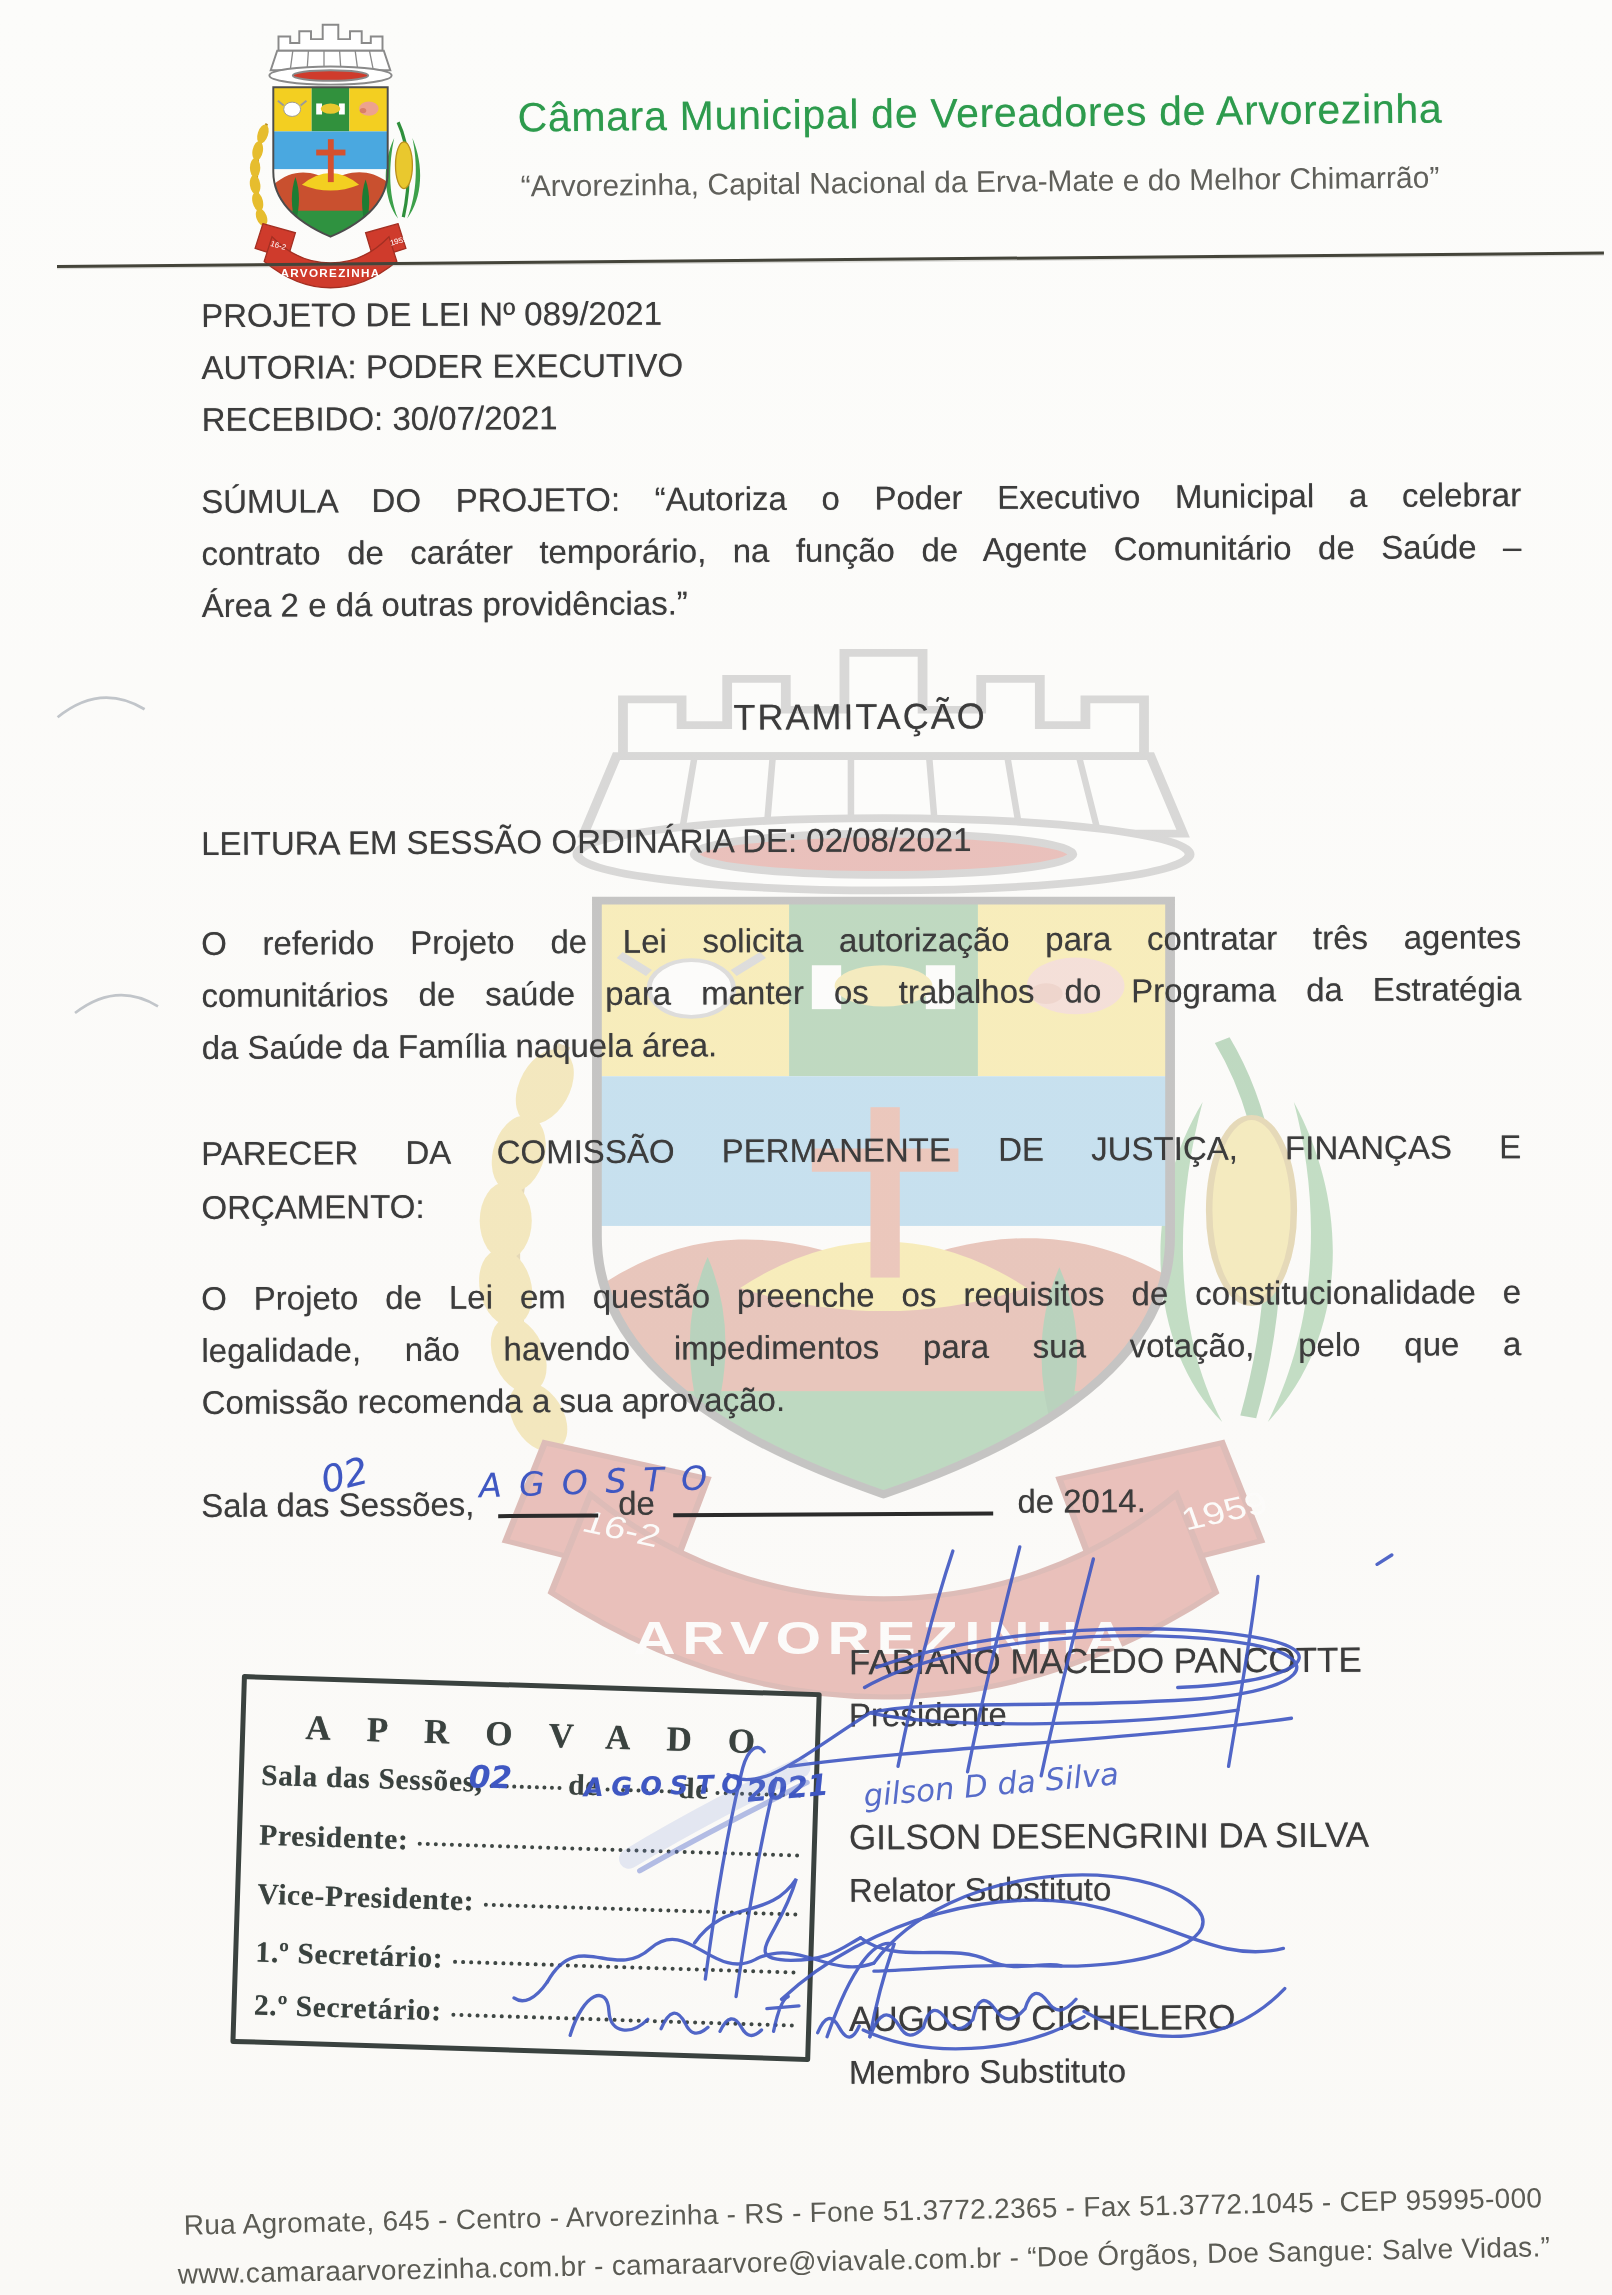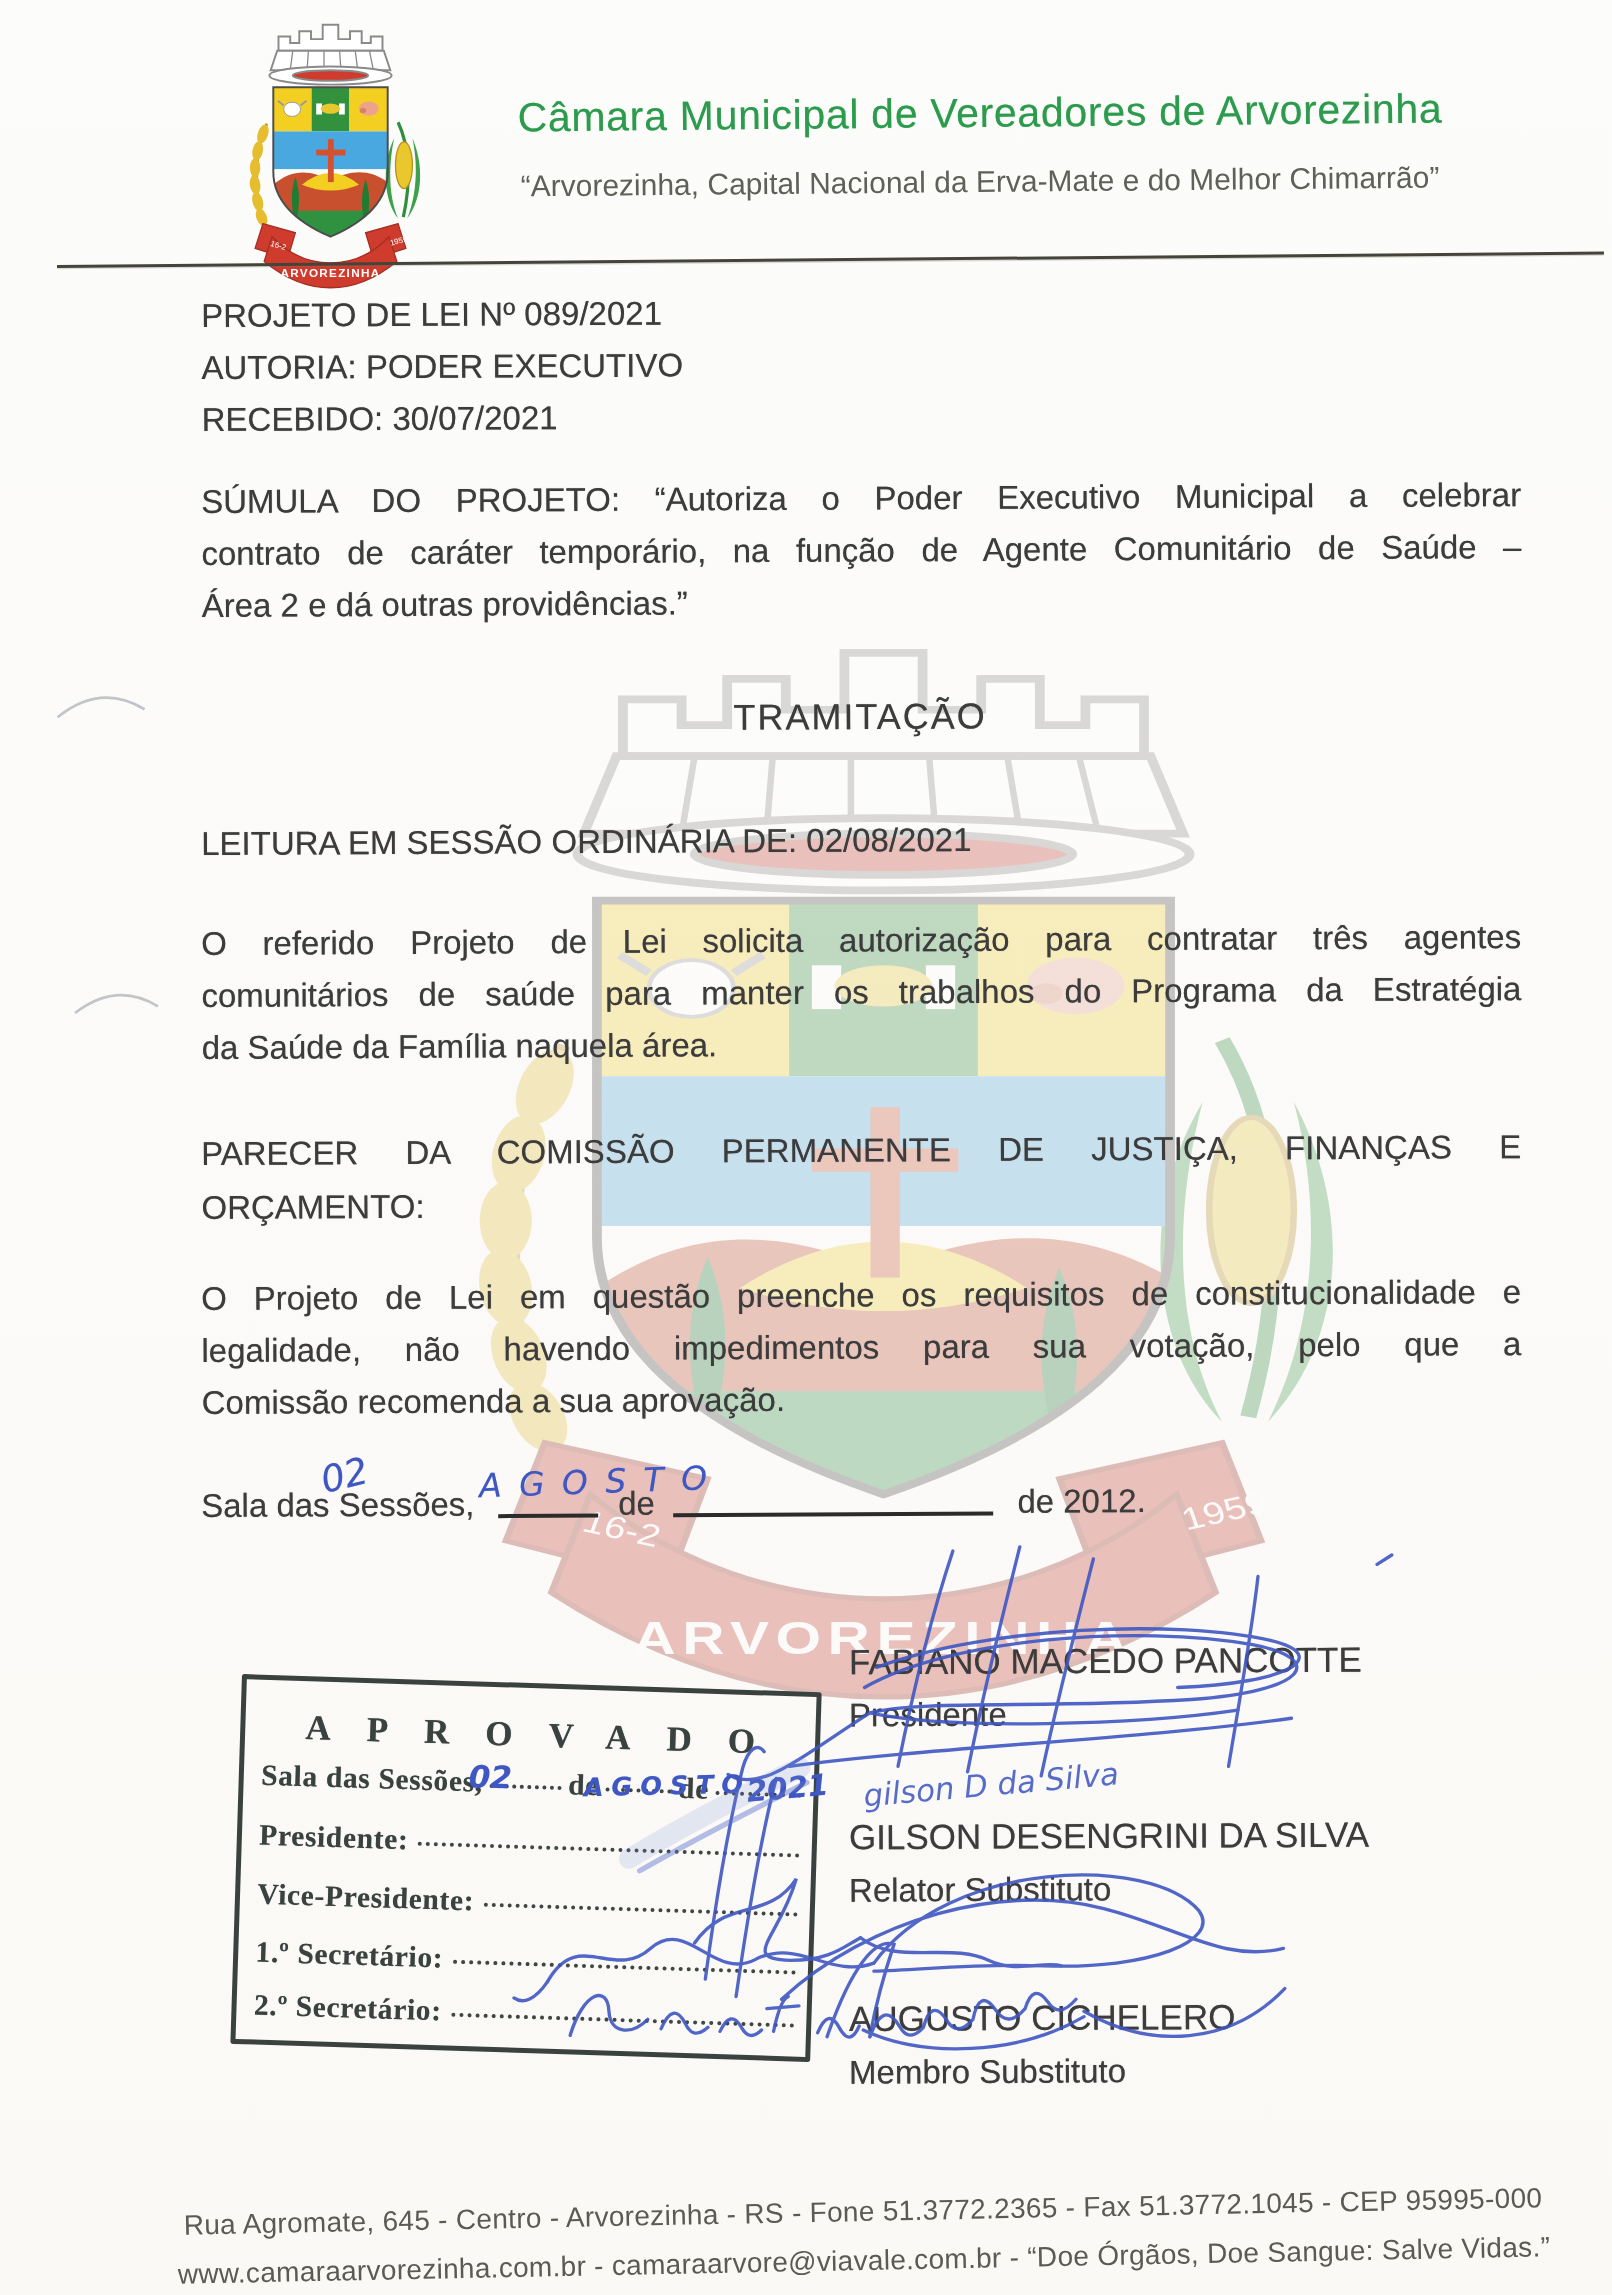--- a/index.html
+++ b/index.html
@@ -170,21 +170,21 @@
     <div class="jline">O Projeto de Lei em questão preenche os requisitos de constitucionalidade e</div>
     <div class="jline">legalidade, não havendo impedimentos para sua votação, pelo que a</div>
     <div class="lastline">Comissão recomenda a sua aprovação.</div>
   </div>
 
   <div class="abs body-text z3" style="left:201px; top:1480px; white-space:nowrap;">
     <span>Sala das Sessões,</span>
     <span class="blank" style="width:100px; margin:0 10.7px 0 14.7px;"></span>
     <span>de</span>
     <span class="blank" style="width:320px; margin:0 14.7px 0 9.4px;"></span>
-    <span>de 2012.</span>
+    <span>de 2014.</span>
   </div>
   <div class="abs hand" style="left:321px; top:1454px; font-size:37px; transform:rotate(-14deg);">02</div>
   <div class="abs hand" style="left:479px; top:1462px; font-size:33px; letter-spacing:17.4px; transform:rotate(-2deg);">AGOSTO</div>
 
   <div class="abs stamp">
     <div class="stitle">APROVADO</div>
     <div class="row" style="top:79px;">
       <span>Sala das Sessões,</span>
       <span class="dots" style="width:72px; margin:0 6.7px;"></span>
       <span>de</span>

